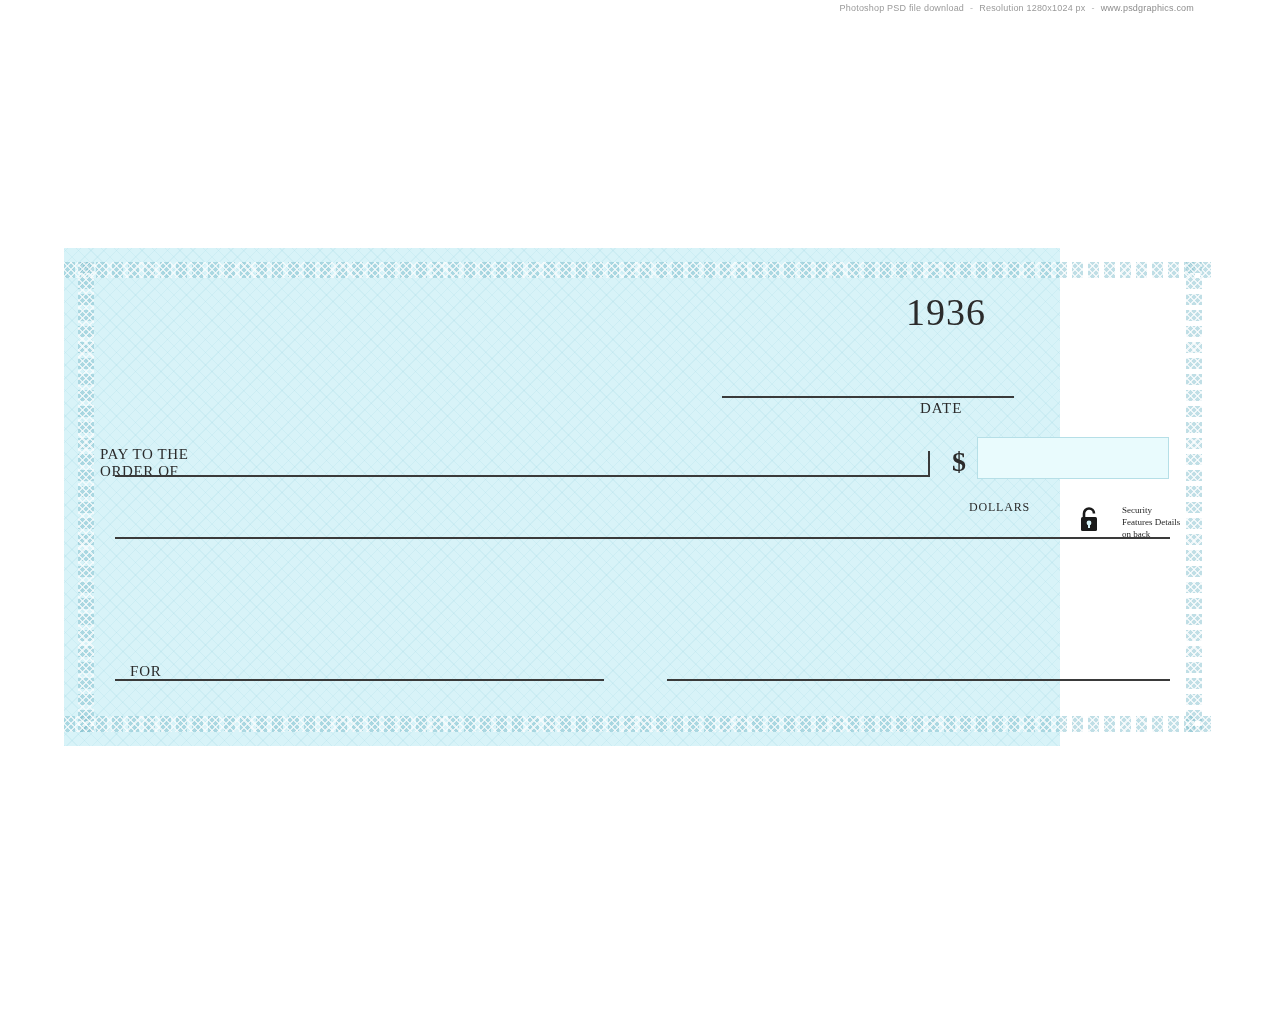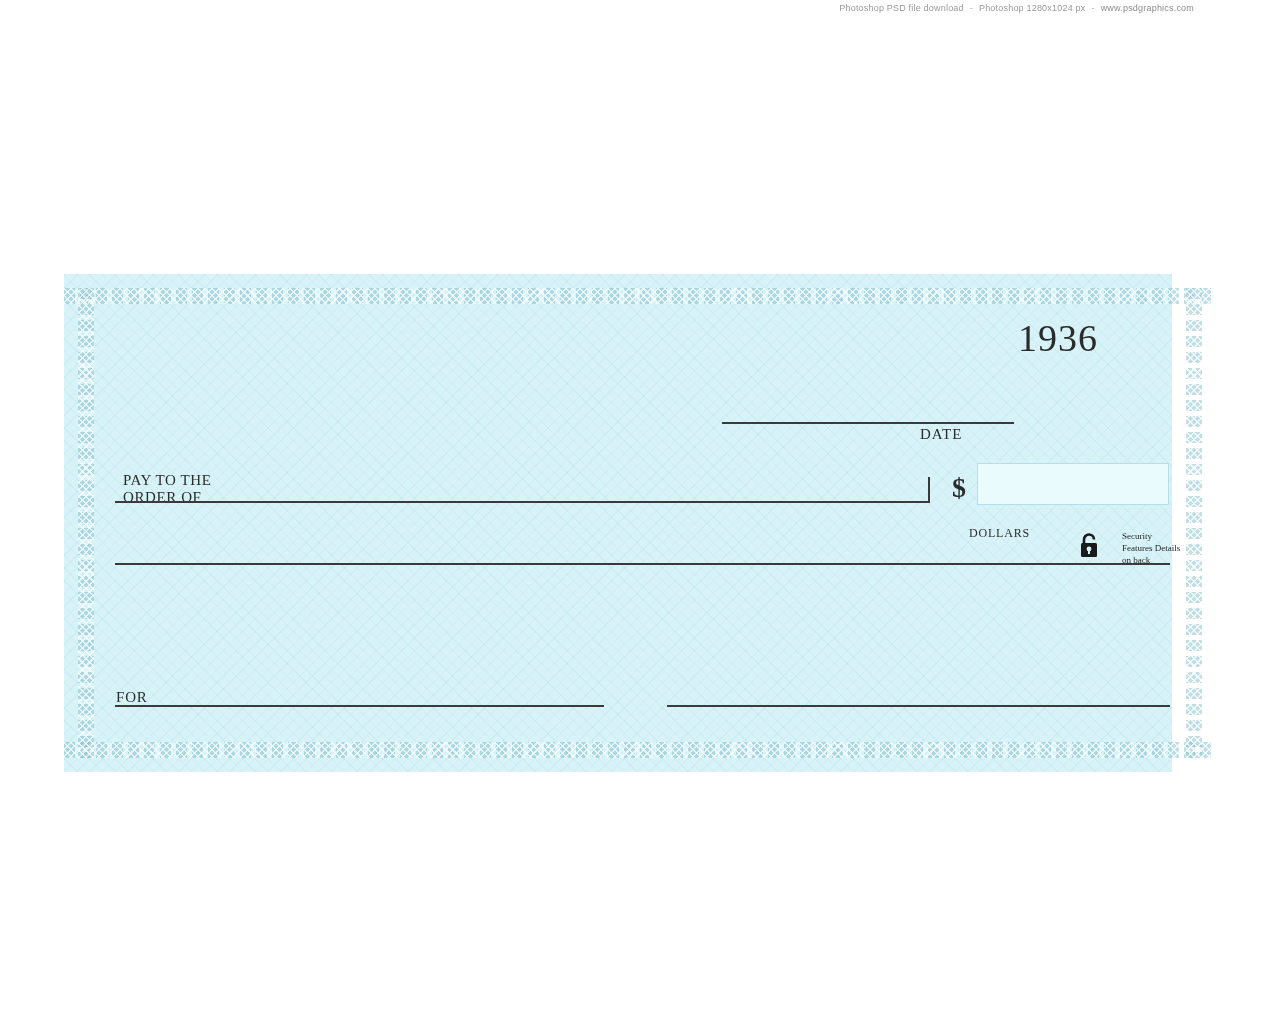--- a/index.html
+++ b/index.html
@@ -33,28 +33,27 @@
   }
   .topbar span { margin-left: 0; }
   .topbar .sep { padding: 0 6px; color: #b4b4b4; }
   .topbar .site { color: #8c8c8c; }
 
   
   .check {
     position: absolute;
     left: 64px;
     top: 248px;
-    width: 1108px;
+    width: 996px;
     height: 498px;
     background:
       repeating-linear-gradient(45deg, rgba(130,200,215,0.13) 0px, rgba(130,200,215,0.13) 1px, rgba(255,255,255,0) 1px, rgba(255,255,255,0) 9px),
       repeating-linear-gradient(-45deg, rgba(130,200,215,0.13) 0px, rgba(130,200,215,0.13) 1px, rgba(255,255,255,0) 1px, rgba(255,255,255,0) 9px),
       #d8f3f8;
     box-sizing: border-box;
-    margin-top: 26px;
   }
 
   
   .border-row {
     position: absolute;
     left: 0;
     width: 1152px;
     height: 16px;
     background-image:
       repeating-linear-gradient(to right,
@@ -120,21 +119,21 @@
     left: 856px;
     top: 152px;
     font-size: 15px;
     letter-spacing: 1px;
     color: #2b2b2b;
   }
 
   
   .pay-label {
     position: absolute;
-    left: 59px;
+    left: 36px;
     top: 198px;
     font-size: 15px;
     line-height: 17px;
     letter-spacing: 0.6px;
     color: #2b2b2b;
   }
   .pay-line {
     position: absolute;
     left: 51px;
     top: 227px;
@@ -202,21 +201,21 @@
     width: 62px;
     font-family: "Liberation Serif", serif;
     font-size: 9px;
     line-height: 12px;
     color: #1f1f1f;
   }
 
   
   .for-label {
     position: absolute;
-    left: 52px;
+    left: 66px;
     top: 415px;
     font-size: 15px;
     letter-spacing: 0.8px;
     color: #2b2b2b;
   }
   .for-line {
     position: absolute;
     left: 51px;
     top: 431px;
     width: 489px;
@@ -243,21 +242,21 @@
     color: #2b2b2b;
     white-space: pre;
   }
 </style>
 </head>
 <body>
 
 <div class="topbar">
   <span>Photoshop PSD file download</span>
   <span class="sep">-</span>
-  <span>Photoshop 1280x1024 px</span>
+  <span>Resolution 1280x1024 px</span>
   <span class="sep">-</span>
   <span class="site">www.psdgraphics.com</span>
 </div>
 
 <div class="check">
 
   <div class="border-row border-top"></div>
   <div class="border-row border-bottom"></div>
   <div class="border-col border-left"></div>
   <div class="border-col border-right"></div>

